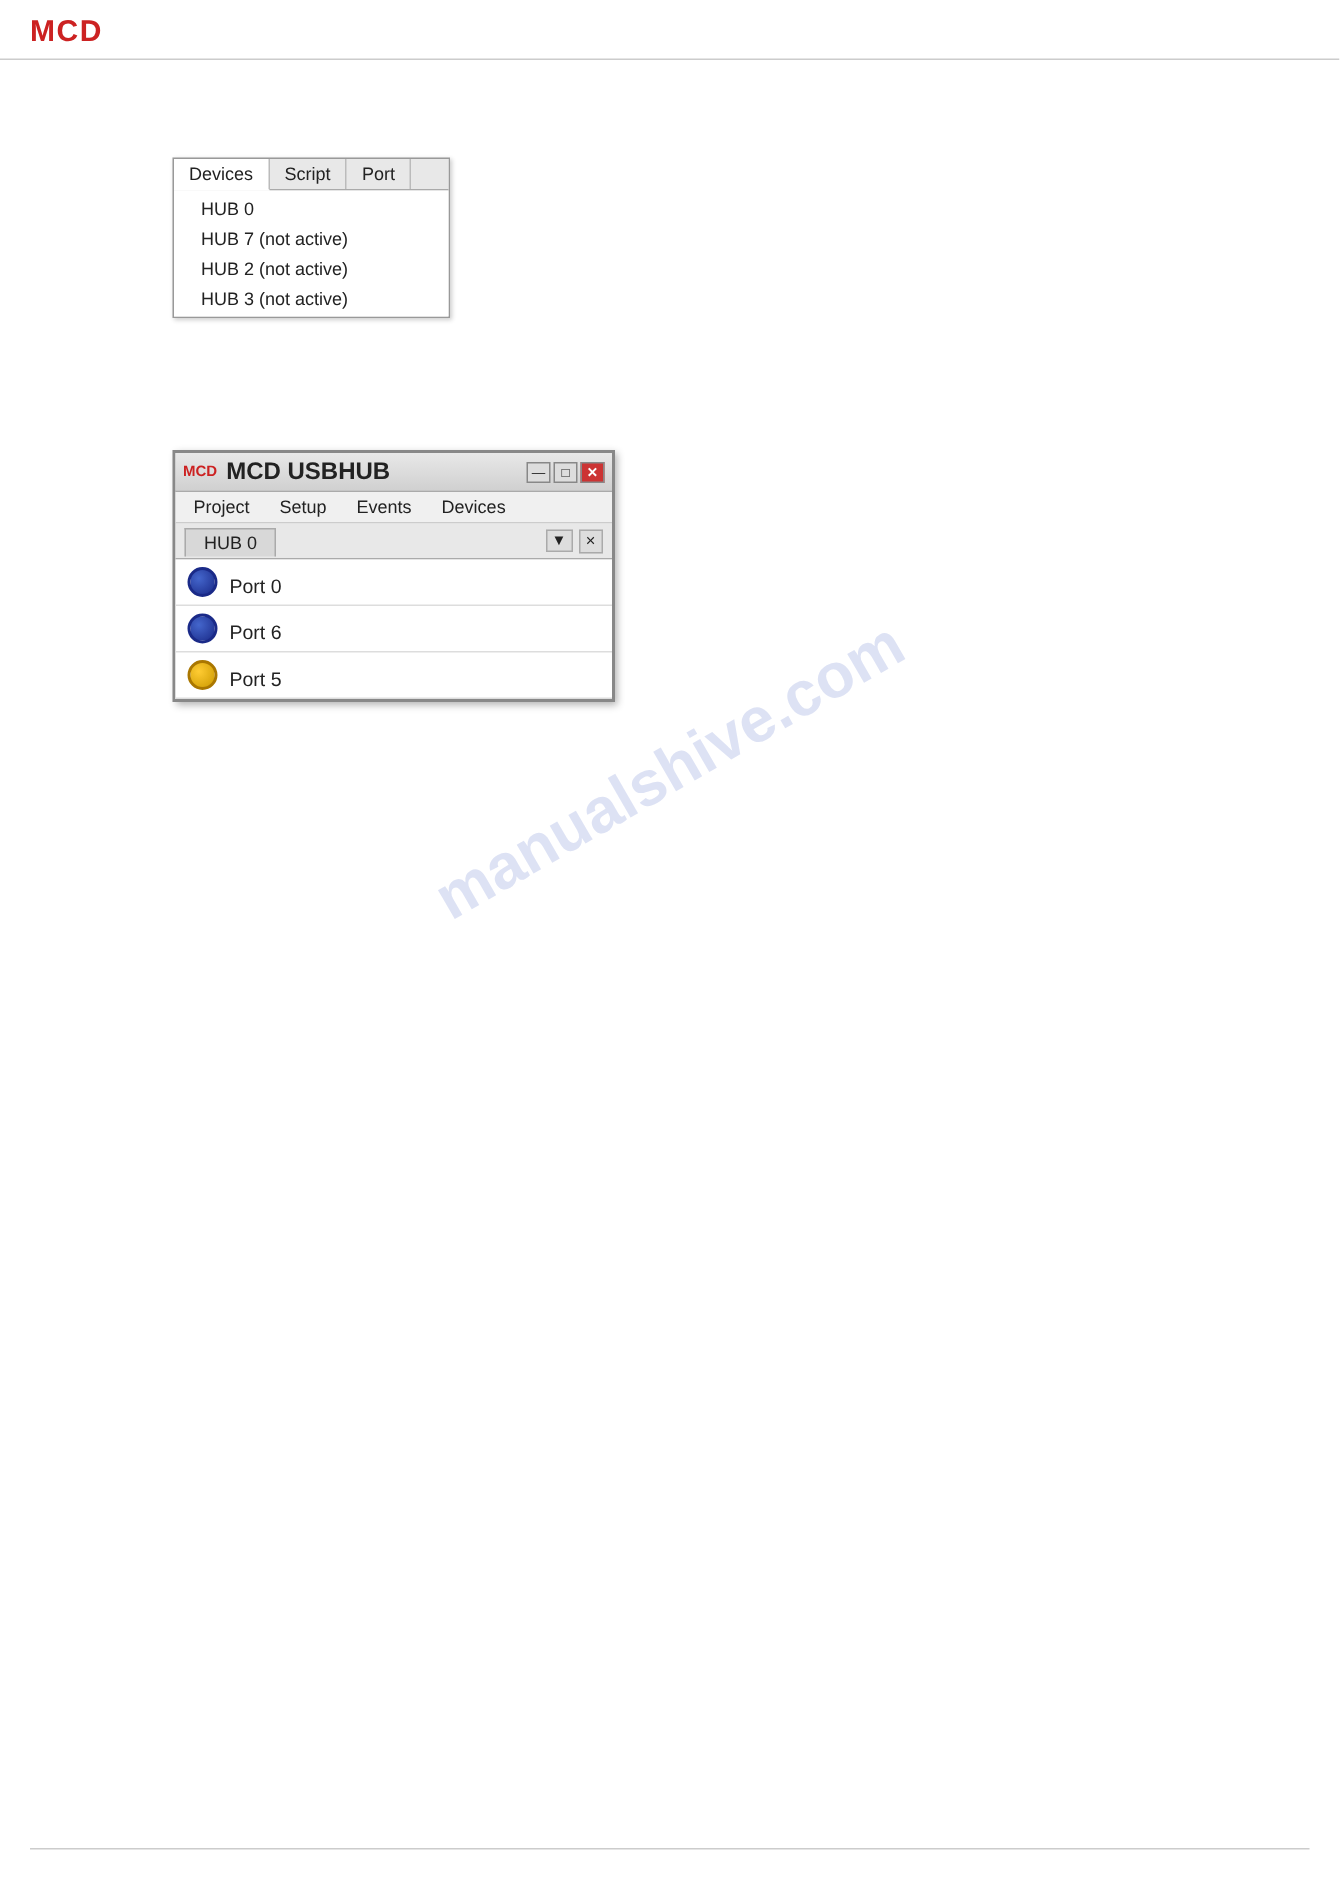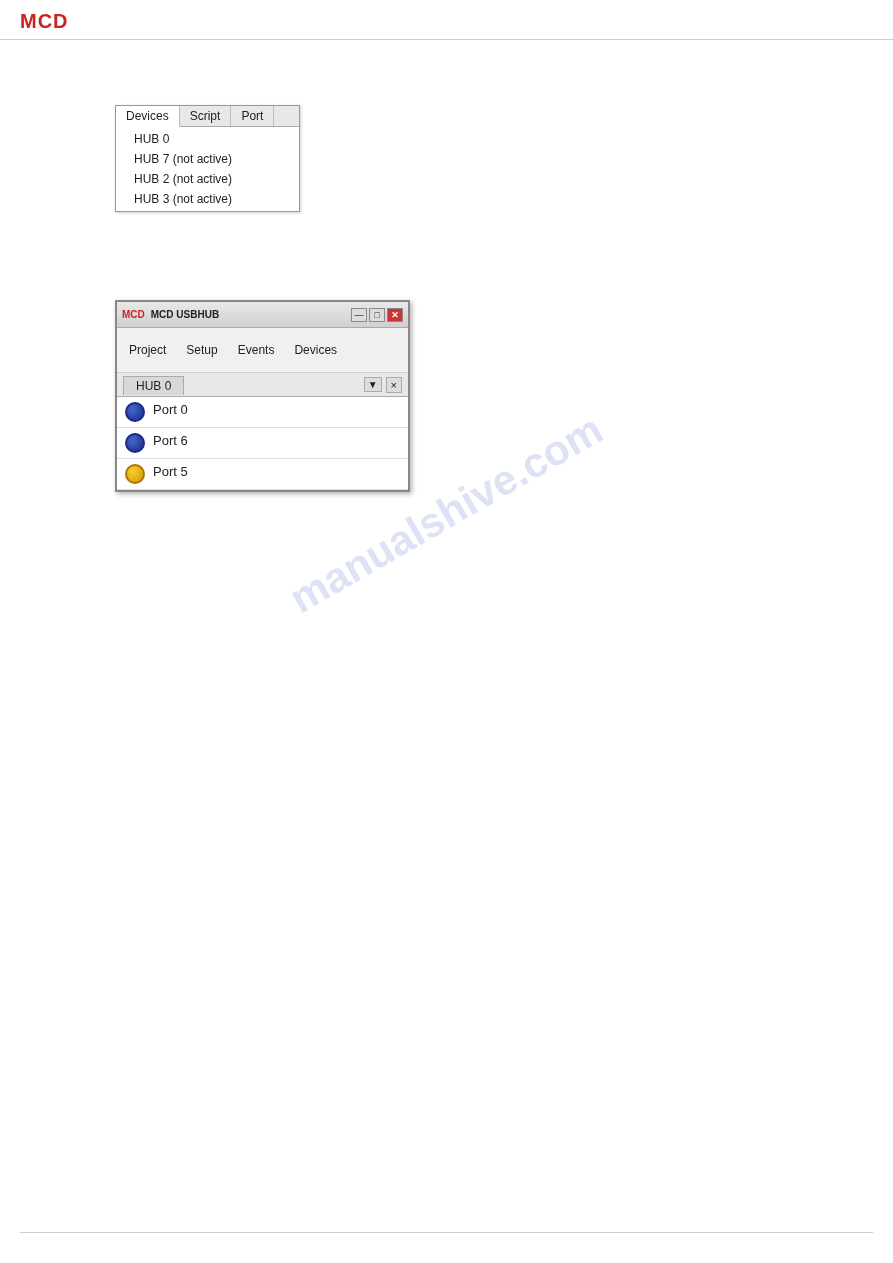--- a/index.html
+++ b/index.html
@@ -100,21 +100,21 @@
     .titlebar-logo {
       color: #cc2222;
       font-weight: bold;
       font-size: 10px;
       font-family: Arial Black, sans-serif;
       margin-right: 6px;
     }
 
     .titlebar-title {
       flex: 1;
-      font-size: 10px;
+      font-size: 16px;
       font-weight: bold;
       color: #222;
     }
 
     .titlebar-buttons {
       display: flex;
       gap: 2px;
     }
 
     .titlebar-btn {
@@ -133,21 +133,21 @@
       background: #cc3333;
       color: white;
       font-weight: bold;
     }
 
     
     .menubar {
       display: flex;
       background: #f0f0f0;
       border-bottom: 1px solid #ccc;
-      padding: 14px 8px;
+      padding: 2px 8px;
       gap: 12px;
     }
 
     .menubar-item {
       font-size: 12px;
       cursor: pointer;
       padding: 1px 4px;
     }
 
     
@@ -194,21 +194,21 @@
       background: #ddd;
     }
 
     
     .port-list {
       background: #ffffff;
     }
 
     .port-item {
       display: flex;
-      align-items: flex-start;
+      align-items: flex-end;
       border-bottom: 1px solid #ddd;
       padding: 5px 8px;
       cursor: pointer;
     }
 
     .port-indicator {
       width: 20px;
       height: 20px;
       border-radius: 50%;
       margin-right: 8px;

